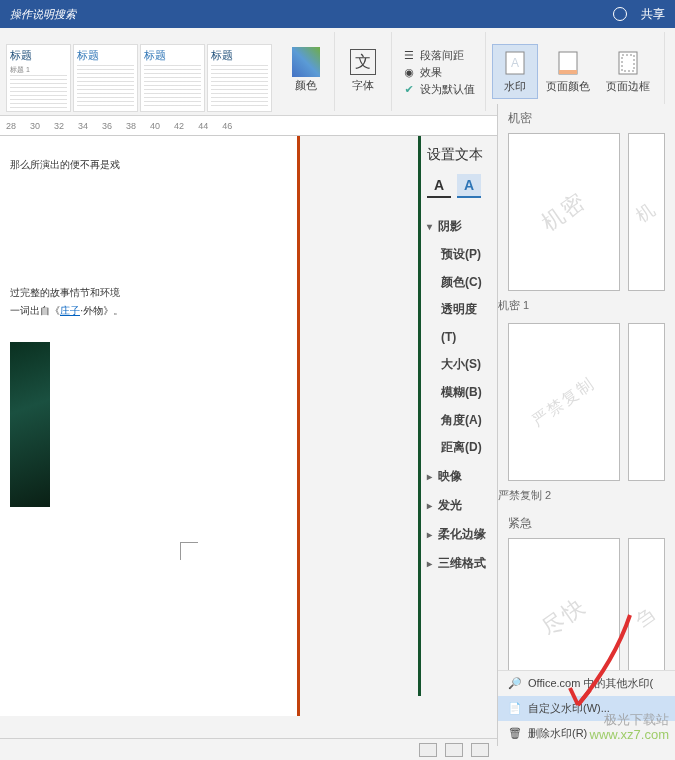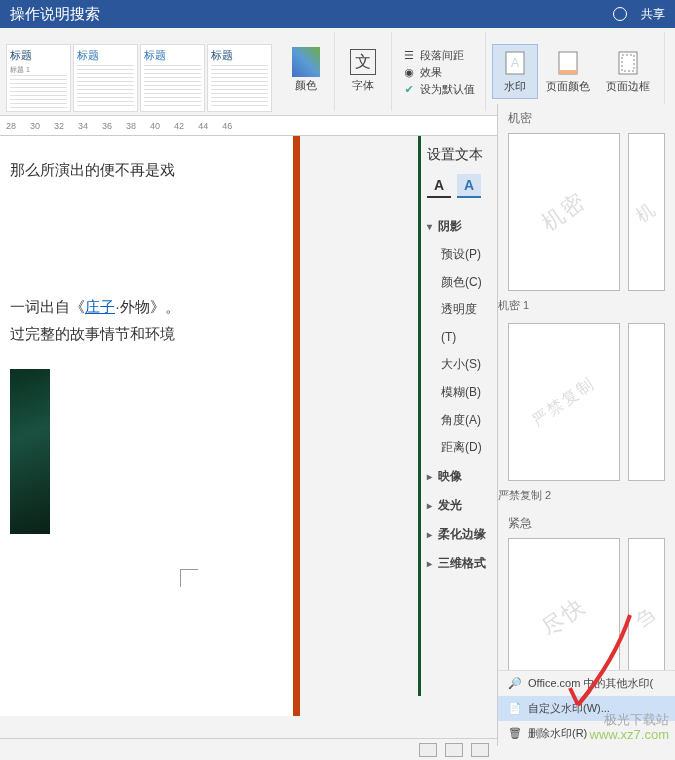--- a/index.html
+++ b/index.html
@@ -1,20 +1,20 @@
 <!DOCTYPE html>
 <html><head>
 <meta charset="utf-8">
 <style>
 * { margin: 0; padding: 0; box-sizing: border-box; font-family: "Microsoft YaHei", sans-serif; }
 body { width: 675px; height: 760px; background: #f3f3f3; overflow: hidden; position: relative; }
 
 
 .title-bar { height: 28px; background: #2b579a; color: #fff; display: flex; align-items: center; padding: 0 10px; justify-content: space-between; }
-.title-bar .left { font-size: 15px; }
+.title-bar .left { font-size: 11px; font-style: italic; }
 .title-bar .right { display: flex; align-items: center; gap: 14px; font-size: 12px; }
 .person-icon { width: 14px; height: 14px; border: 1px solid #fff; border-radius: 50%; position: relative; }
 
 
 .ribbon { height: 88px; background: #f3f3f3; border-bottom: 1px solid #d4d4d4; display: flex; padding: 4px 0; }
 .ribbon-group { display: flex; flex-direction: column; align-items: center; padding: 12px 6px; border-right: 1px solid #e0e0e0; }
 .ribbon-group.noborder { border-right: none; }
 .styles-gallery { display: flex; gap: 2px; height: 78px; align-items: flex-start; }
 .style-item { width: 65px; height: 68px; background: #fff; border: 1px solid #ddd; padding: 3px; font-size: 8px; color: #555; cursor: pointer; overflow: hidden; }
 .style-item .title { font-size: 11px; color: #1e4e79; margin-bottom: 2px; }
@@ -27,36 +27,36 @@
 .wen-icon { width: 26px; height: 26px; border: 1.5px solid #555; display: flex; align-items: center; justify-content: center; font-size: 16px; }
 .small-opts { display: flex; flex-direction: column; gap: 2px; font-size: 11px; color: #444; padding: 4px; }
 .small-opts div { display: flex; align-items: center; gap: 4px; cursor: pointer; }
 .tiny-icon { width: 14px; height: 14px; display: inline-flex; align-items: center; justify-content: center; }
 
 
 .ruler { height: 20px; background: #fff; border-bottom: 1px solid #ccc; display: flex; align-items: center; font-size: 9px; color: #888; padding-left: 6px; position: relative; }
 .ruler-seg { display: flex; gap: 14px; }
 
 
-.doc-area { position: absolute; left: 0; top: 136px; width: 300px; height: 580px; background: #fff; border-right: 7px solid #c2410c; padding: 20px 10px; font-size: 15px; color: #333; line-height: 1.8; }
+.doc-area { position: absolute; left: 0; top: 136px; width: 300px; height: 580px; background: #fff; border-right: 3px solid #c2410c; padding: 20px 10px; font-size: 10px; color: #333; line-height: 1.8; }
 .doc-area a { color: #0563c1; text-decoration: underline; }
 .doc-img { width: 40px; height: 165px; background: linear-gradient(160deg,#0a3020,#1a5040 40%,#0a2015); margin-top: 22px; }
 .doc-corner { width: 18px; height: 18px; border-left: 1px solid #999; border-top: 1px solid #999; margin-left: 170px; margin-top: 35px; }
 
 
 .fx-panel { position: absolute; left: 418px; top: 136px; width: 78px; height: 560px; background: #f3f3f3; border-left: 3px solid #14532d; padding: 10px 6px; }
 .fx-panel h3 { font-size: 14px; font-weight: normal; color: #333; margin-bottom: 10px; }
 .fx-icons { display: flex; gap: 6px; margin-bottom: 14px; }
 .fx-a { width: 24px; height: 24px; display: flex; align-items: center; justify-content: center; font-size: 14px; font-weight: bold; border-bottom: 2px solid; cursor: pointer; }
 .fx-a.solid { color: #333; border-color: #333; }
 .fx-a.outline { color: #2e75b6; border-color: #2e75b6; background: #d4e2f2; }
 .fx-group { font-size: 12px; color: #444; padding: 6px 0; display: flex; align-items: center; gap: 6px; cursor: pointer; }
 .fx-group.header { font-weight: bold; }
 .fx-sub { padding-left: 14px; font-size: 12px; color: #444; line-height: 2.3; }
-.fx-sub div { cursor: pointer; }
+.fx-sub div { cursor: pointer; font-weight: bold; }
 .chev { font-size: 10px; color: #666; }
 
 
 .wm-panel { position: absolute; left: 497px; top: 104px; width: 178px; height: 642px; background: #f3f3f3; border-left: 1px solid #ccc; overflow: hidden; }
 .wm-section-label { font-size: 12px; color: #666; padding: 6px 10px 2px; }
 .wm-grid { display: flex; gap: 8px; padding: 4px 10px; }
 .wm-thumb { width: 115px; height: 158px; background: #fff; border: 1px solid #bbb; position: relative; display: flex; align-items: center; justify-content: center; cursor: pointer; }
 .wm-thumb.half { width: 38px; }
 .wm-text { transform: rotate(-35deg); font-size: 22px; color: #ddd; font-weight: 300; letter-spacing: 2px; white-space: nowrap; }
 .wm-caption { font-size: 11px; color: #666; padding: 3px 0 6px; }
@@ -183,24 +183,24 @@
       <span>40</span>
       <span>42</span>
       <span>44</span>
       <span>46</span>
   </div>
 </div>
 
 <div class="doc-area">
   <div>那么所演出的便不再是戏</div>
   <div style="height:110px"></div>
+  <div>过完整的故事情节和环境</div>
   <div>
     <span>一词出自《</span><a href="#">庄子</a><span>·外物》。</span>
   </div>
-  <div>过完整的故事情节和环境</div>
   <div class="doc-img"></div>
   <div class="doc-corner"></div>
 </div>
 
 <div class="fx-panel">
   <h3>设置文本</h3>
   <div class="fx-icons">
     <div class="fx-a solid">A</div>
     <div class="fx-a outline">A</div>
   </div>

